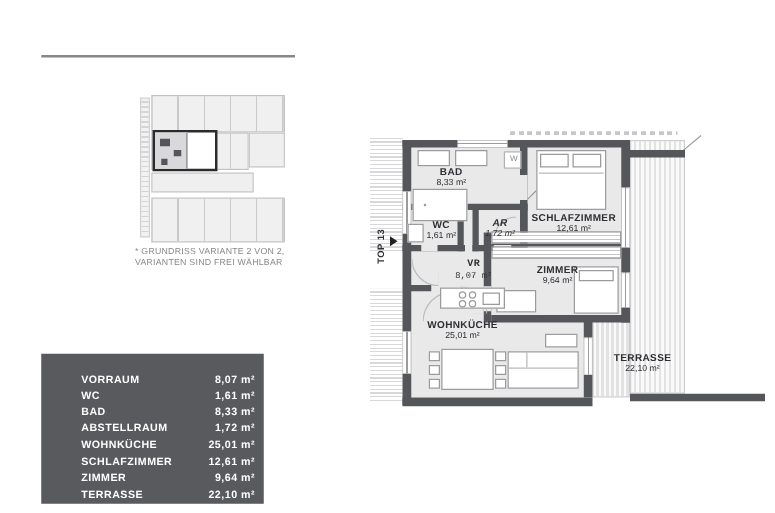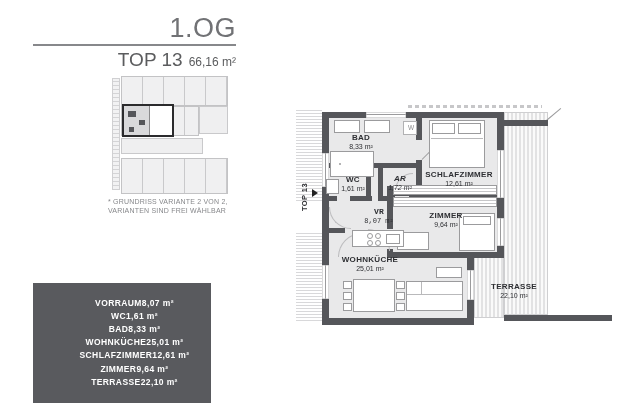--- a/index.html
+++ b/index.html
@@ -20,21 +20,21 @@
   .site-stub{position:absolute;background:repeating-linear-gradient(0deg,#f2f2f3 0 3px,#d4d4d6 3px 4px);border:1px solid #d0d0d2;box-sizing:border-box;}
   .hl{position:absolute;border:2px solid #2b2b2d;background:#ffffff;box-sizing:border-box;}
   .hl-unit{position:absolute;left:0;top:0;bottom:0;width:26px;background:#d9d9db;box-shadow:inset -1px 0 0 #8a8a8c;}
   .hl-mark{position:absolute;background:#55565a;}
 
   
   .note{position:absolute;left:108px;top:198px;font-size:7px;line-height:8.5px;color:#87888b;letter-spacing:.2px;}
 
   
   .panel{position:absolute;left:33px;top:283px;width:178px;height:120px;background:#595a5e;box-sizing:border-box;padding-top:13px;}
-  .prow{display:flex;justify-content:center;align-items:center;height:13.2px;padding:0 7px 0 32px;color:#ffffff;font-size:8.5px;font-weight:bold;letter-spacing:.4px;}
+  .prow{display:flex;justify-content:space-between;align-items:center;height:13.2px;padding:0 7px 0 32px;color:#ffffff;font-size:8.5px;font-weight:bold;letter-spacing:.4px;}
   .prow .pv{font-weight:bold;}
 
   
   .plan{position:absolute;left:296px;top:95px;width:320px;height:235px;}
   .plan *{box-sizing:border-box;}
   .fill{position:absolute;background:#e9e9ea;}
   .wall{position:absolute;background:#55565a;}
   .deck{position:absolute;background:repeating-linear-gradient(90deg,#fafafa 0 2px,#e2e2e3 2px 4px);border:1px solid #cfcfd1;}
   .hatch{position:absolute;background:repeating-linear-gradient(0deg,#ffffff 0 2px,#d8d8da 2px 3px);}
   .hatch-gap{position:absolute;background:#ffffff;}
@@ -58,25 +58,21 @@
   .uarrow{position:absolute;left:16px;top:94px;width:0;height:0;border-left:6px solid #222;border-top:4px solid transparent;border-bottom:4px solid transparent;}
   .wlabel{position:absolute;font-size:6.5px;color:#8a8a8c;text-align:center;line-height:12px;width:14px;}
   .dot{position:absolute;width:2px;height:2px;background:#9b9b9d;border-radius:50%;}
   .bedline{position:absolute;height:1px;background:#b9b9bb;}
 </style>
 </head>
 <body>
 
 <div class="stage">
 
-  <div class="floor-label">1.OG</div>
   <div class="header-rule"></div>
-  <div class="unit-line">
-    <span class="unit-name">TOP 13</span><span class="unit-area">66,16 m²</span>
-  </div>
 
   <div class="site">
     <div class="site-stub" style="left:12px;top:4px;width:8px;height:112px;"></div>
     <div class="blk" style="left:21px;top:2px;width:107px;height:30px;"></div>
     <div class="blk" style="left:21px;top:32px;width:78px;height:30px;"></div>
     <div class="blk-plain" style="left:99px;top:32px;width:29px;height:28px;"></div>
     <div class="blk-plain" style="left:21px;top:64px;width:82px;height:16px;"></div>
     <div class="blk" style="left:21px;top:84px;width:107px;height:36px;"></div>
     <div class="hl" style="left:22px;top:30px;width:52px;height:33px;">
       <div class="hl-unit"></div>
@@ -98,20 +94,24 @@
       </div>
     <div class="prow">
         <span>WC</span>
         <span class="pv">1,61 m²</span>
       </div>
     <div class="prow">
         <span>BAD</span>
         <span class="pv">8,33 m²</span>
       </div>
     <div class="prow">
+        <span>ABSTELLRAUM</span>
+        <span class="pv">1,72 m²</span>
+      </div>
+    <div class="prow">
         <span>WOHNKÜCHE</span>
         <span class="pv">25,01 m²</span>
       </div>
     <div class="prow">
         <span>SCHLAFZIMMER</span>
         <span class="pv">12,61 m²</span>
       </div>
     <div class="prow">
         <span>ZIMMER</span>
         <span class="pv">9,64 m²</span>

